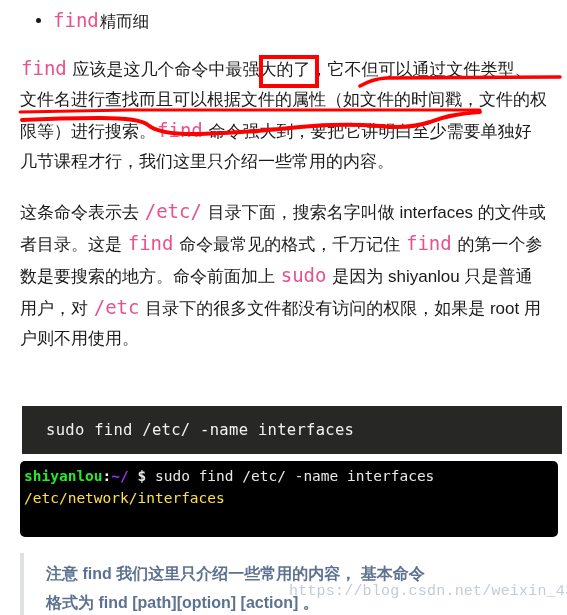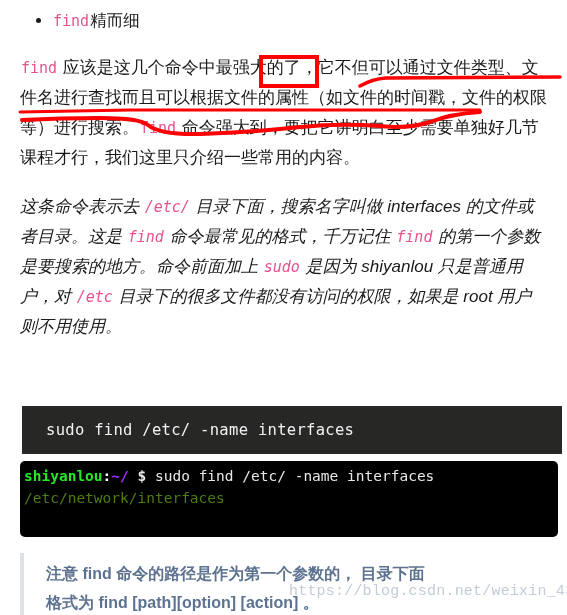--- a/index.html
+++ b/index.html
@@ -50,27 +50,27 @@
   
   .para {
     margin: 0;
     padding: 0 20px 0 20px;
     font-size: 17px;
     line-height: 30px;
     color: #1a1a1a;
     letter-spacing: 0px;
   }
   .para-1 { padding-top: 21px; }
-  .para-2 { padding-top: 19px; font-style: italic; }
+  .para-2 { padding-top: 19px; }
 
   
   code.ic {
     font-family: "DejaVu Sans Mono", "Liberation Mono", monospace;
     color: #e8518f;
-    font-size: 15px;
+    font-size: 19px;
     background: transparent;
     padding: 0 1px;
   }
 
   
   .codeblock {
     position: absolute;
     left: 22px;
     top: 406px;
     width: 540px;
@@ -104,21 +104,21 @@
     font-size: 14.5px;
     line-height: 22px;
     overflow: hidden;
   }
   .term-line { white-space: pre; }
   .t-host   { color: #27e827; font-weight: bold; }
   .t-colon  { color: #ffffff; font-weight: bold; }
   .t-path   { color: #9b30ff; font-weight: bold; }
   .t-dollar { color: #e8e8e8; font-weight: bold; }
   .t-cmd    { color: #e8e8e8; }
-  .t-out    { color: #4d7c0f; }
+  .t-out    { color: #fde047; }
   .t-cursor {
     display: inline-block;
     width: 9px;
     height: 16px;
     background: #27e827;
     vertical-align: -3px;
   }
 
   
   .note {
@@ -179,21 +179,21 @@
   <div class="codeblock">
     <span class="code-text">sudo find /etc/ -name interfaces</span>
   </div>
 
   <div class="terminal">
     <div class="term-line"><span class="t-host">shiyanlou</span><span class="t-colon">:</span><span class="t-path">~/</span><span class="t-dollar"> $ </span><span class="t-cmd">sudo find /etc/ -name interfaces</span></div>
     <div class="term-line"><span class="t-out">/etc/network/interfaces</span></div>
   </div>
 
   <div class="note">
-    <div class="note-text">注意 find 命令的路径是作为第一个参数的， 目录下面</div>
+    <div class="note-text">注意 find 我们这里只介绍一些常用的内容， 基本命令</div>
     <div class="note-text">格式为 find [path][option] [action] 。</div>
   </div>
 
   <div class="watermark">https://blog.csdn.net/weixin_43301333</div>
 
   <svg class="annotations" viewBox="0 0 567 615" width="567" height="615">
 
     <rect x="261" y="57" width="56" height="29" fill="none" stroke="#ff0000" stroke-width="4"></rect>
 
     <path d="M 360 86 Q 372 79 386 78 L 560 77" fill="none" stroke="#ff0000" stroke-width="3.5" stroke-linecap="round"></path>

